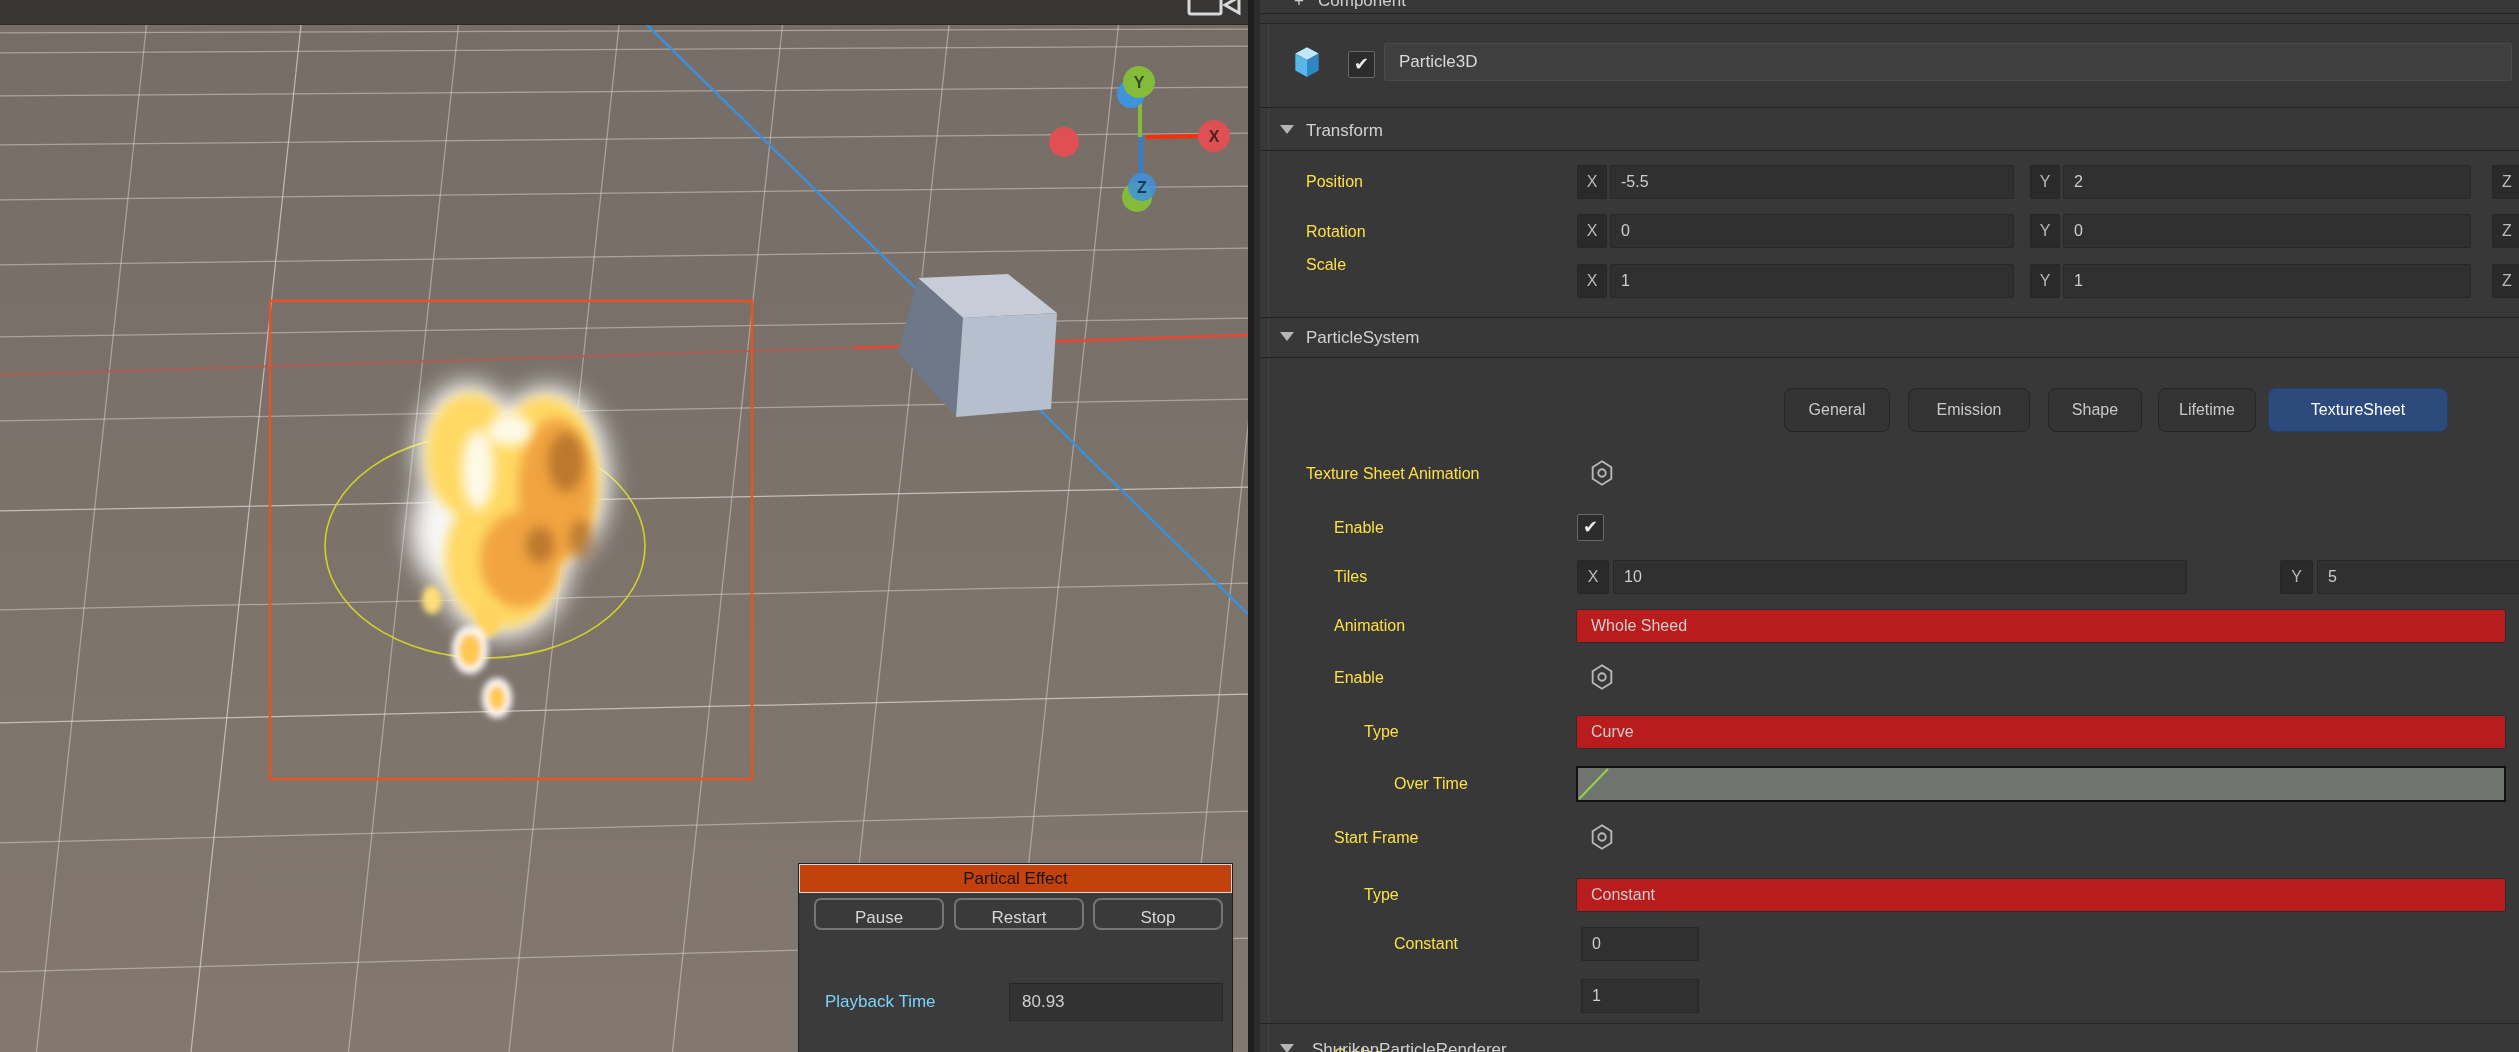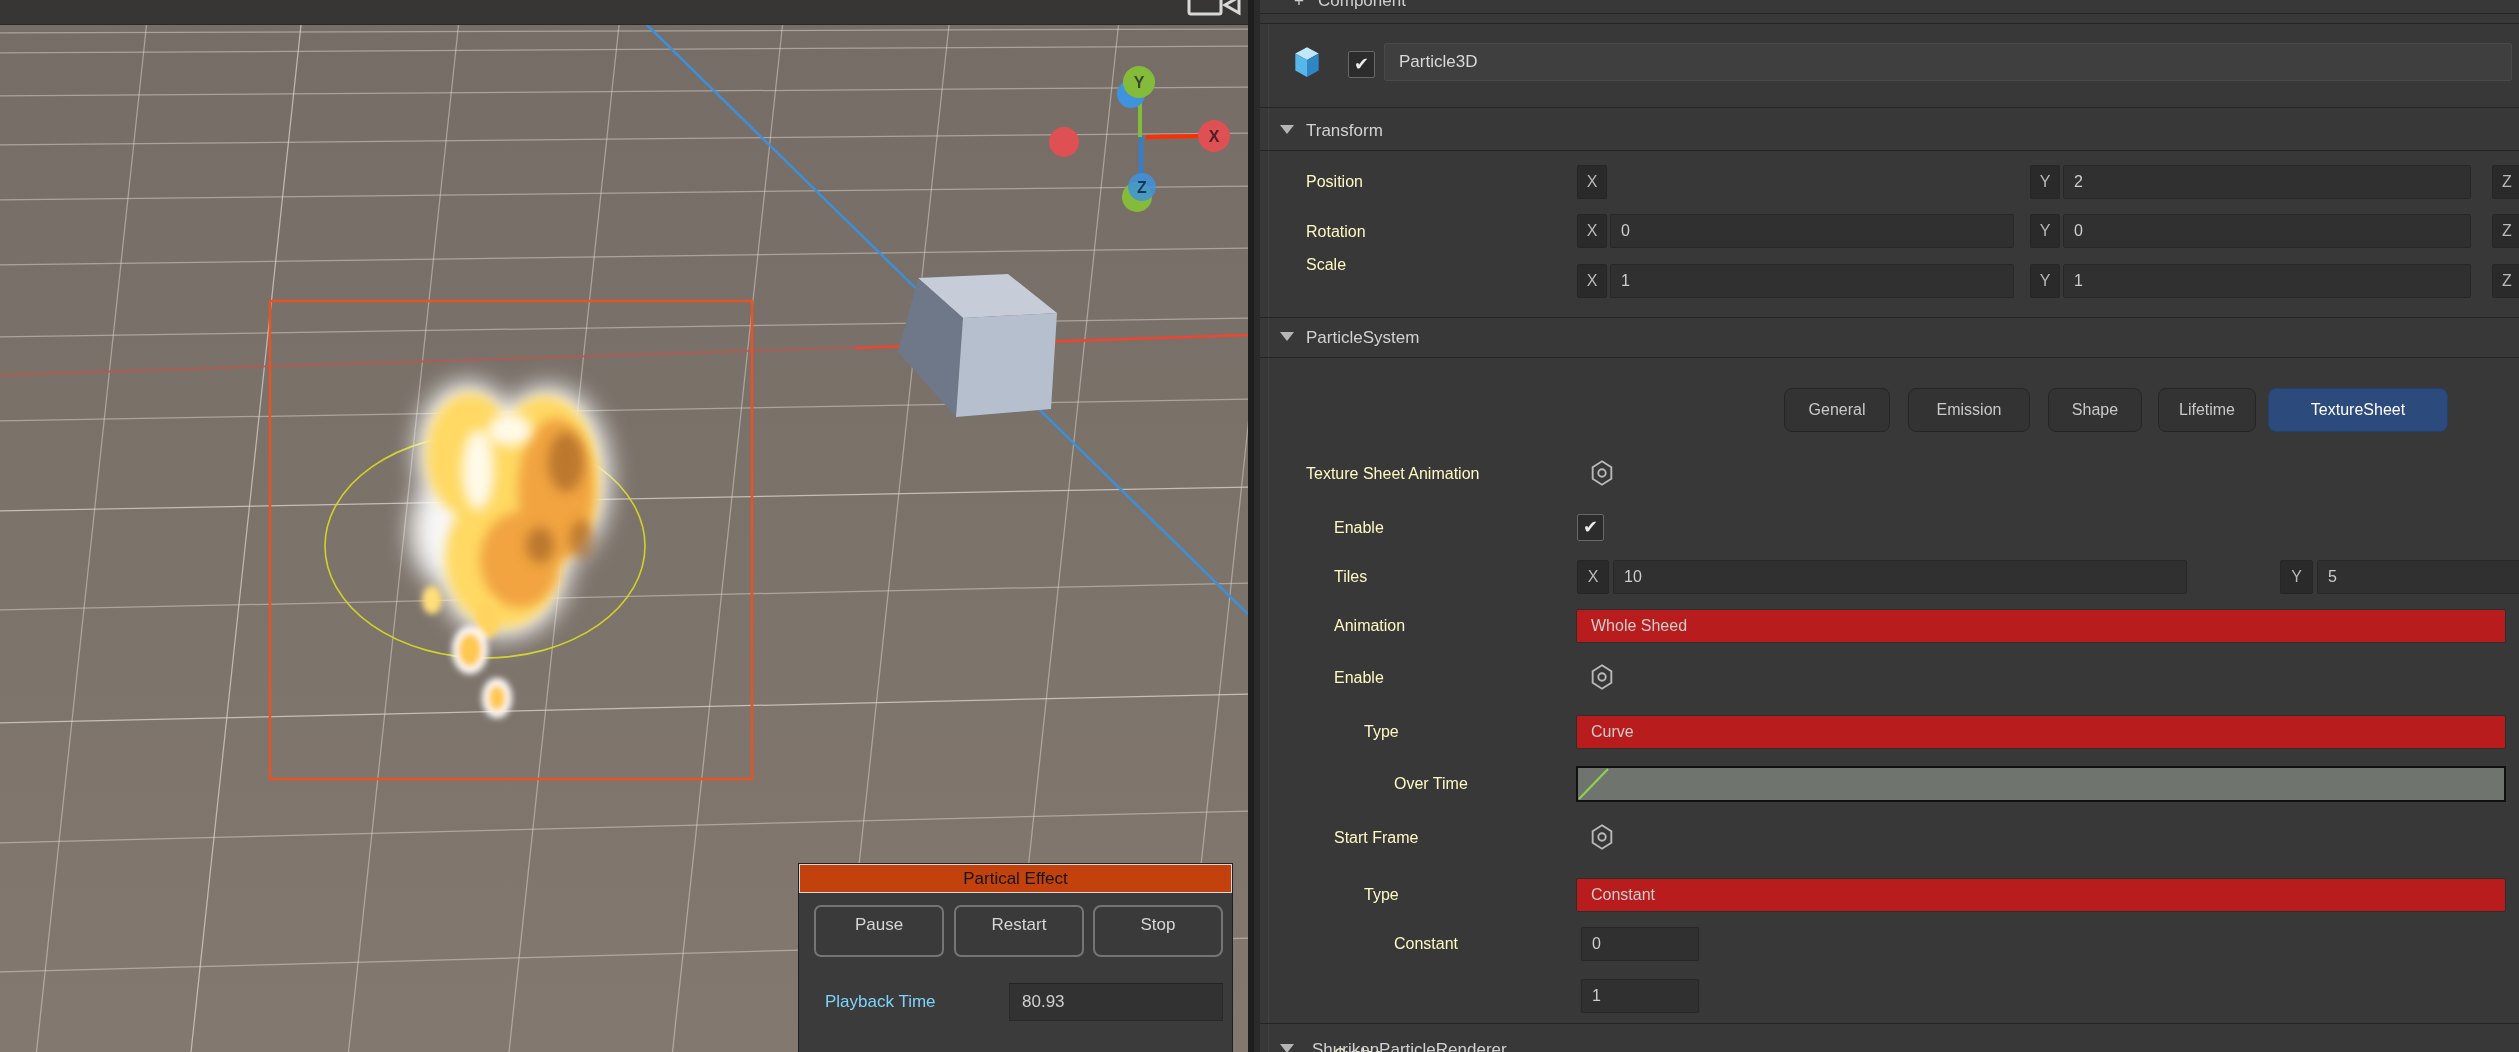--- a/index.html
+++ b/index.html
@@ -13,35 +13,35 @@
   #scene { left:0; top:0; }
   .vp-topbar { left:0; top:0; width:1248px; height:25px; background:#373635;
                border-bottom:1px solid #2b2a29; overflow:hidden; z-index:5; }
 
   
   #playback-panel { left:798px; top:863px; width:435px; height:200px; z-index:6;
                     background:#3b3b3b; border:1px solid #202020; }
   .pp-title { left:0; top:0; width:100%; height:29px; background:#c2410c;
               box-shadow:inset 0 0 0 1px #d8d8d8; color:#161616; font-size:17px;
               text-align:center; line-height:29px; }
-  .pp-btn { top:41px; width:130px; height:52px; background:#3a3a3a;
+  .pp-btn { top:34px; width:130px; height:32px; background:#3a3a3a;
             border:2px solid #757575; border-radius:7px; color:#d6d6d6;
             font-size:17px; text-align:center; line-height:36px; cursor:pointer; }
   .pp-input { left:210px; top:119px; width:214px; height:38px; background:#323232;
               border:1px solid #292929; border-top-color:#242424; color:#cfcfcf;
               font-size:17px; padding-left:12px; font-family:"Liberation Sans",sans-serif; }
 
   
   #inspector { left:1254px; top:0; width:1265px; height:1052px; background:#383838;
                border-left:6px solid #2b2b2b; overflow:hidden; }
   #inspector > * { position:absolute; }
   .divider { left:0; width:1265px; height:1px; background:#242424; }
   .guide { left:8px; top:23px; width:1px; height:1029px; background:#424242; }
   .hdr-txt { font-size:17px; color:#cfcfcf; }
-  .lbl { font-size:16px; color:#fef9c3; white-space:nowrap; }
+  .lbl { font-size:16px; color:#fde047; white-space:nowrap; }
   .sec-title { font-size:17px; color:#d2d2d2; }
   .tri { width:0; height:0; border-left:7px solid transparent; border-right:7px solid transparent;
          border-top:9px solid #b5b5b5; }
   .axis-box { width:30px; height:34px; background:#2a2a2a; border:1px solid #262626;
               border-radius:2px; color:#b9b9b9; font-size:16px; text-align:center; line-height:32px; }
   .vec-input, .sm-input { height:34px; background:#303030; border:1px solid #272727;
               border-radius:2px; color:#cdcdcd; font-size:16px; padding-left:10px;
               font-family:"Liberation Sans",sans-serif; }
   .name-input { height:38px; background:#3f3f3f; border:1px solid #494949; border-radius:2px;
               color:#d9d9d9; font-size:17px; padding-left:14px;
@@ -205,20 +205,21 @@
     <div class="checkbox" style="left:88px; top:51px;">✔</div>
     <input class="name-input" style="left: 124px; top: 43px; width: 1128px;" value="Particle3D">
     <div class="divider" style="top:107px;"></div>
 
     <div class="tri" style="left:20px; top:125px;"></div>
     <div class="sec-title" style="left:46px; top:121px;">Transform</div>
     <div class="divider" style="top:150px;"></div>
 
     <div class="lbl" style="left:46px; top:173px;">Position</div>
     <div class="axis-box" style="left:317px; top:165px;">X</div>
+    <input class="vec-input" style="left: 350px; top: 165px; width: 404px;" value="-5.5">
     <div class="axis-box" style="left:770px; top:165px;">Y</div>
     <input class="vec-input" style="left: 803px; top: 165px; width: 408px;" value="2">
     <div class="axis-box" style="left:1232px; top:165px;">Z</div>
 
     <div class="lbl" style="left:46px; top:223px;">Rotation</div>
     <div class="axis-box" style="left:317px; top:214px;">X</div>
     <input class="vec-input" style="left: 350px; top: 214px; width: 404px;" value="0">
     <div class="axis-box" style="left:770px; top:214px;">Y</div>
     <input class="vec-input" style="left: 803px; top: 214px; width: 408px;" value="0">
     <div class="axis-box" style="left:1232px; top:214px;">Z</div>

